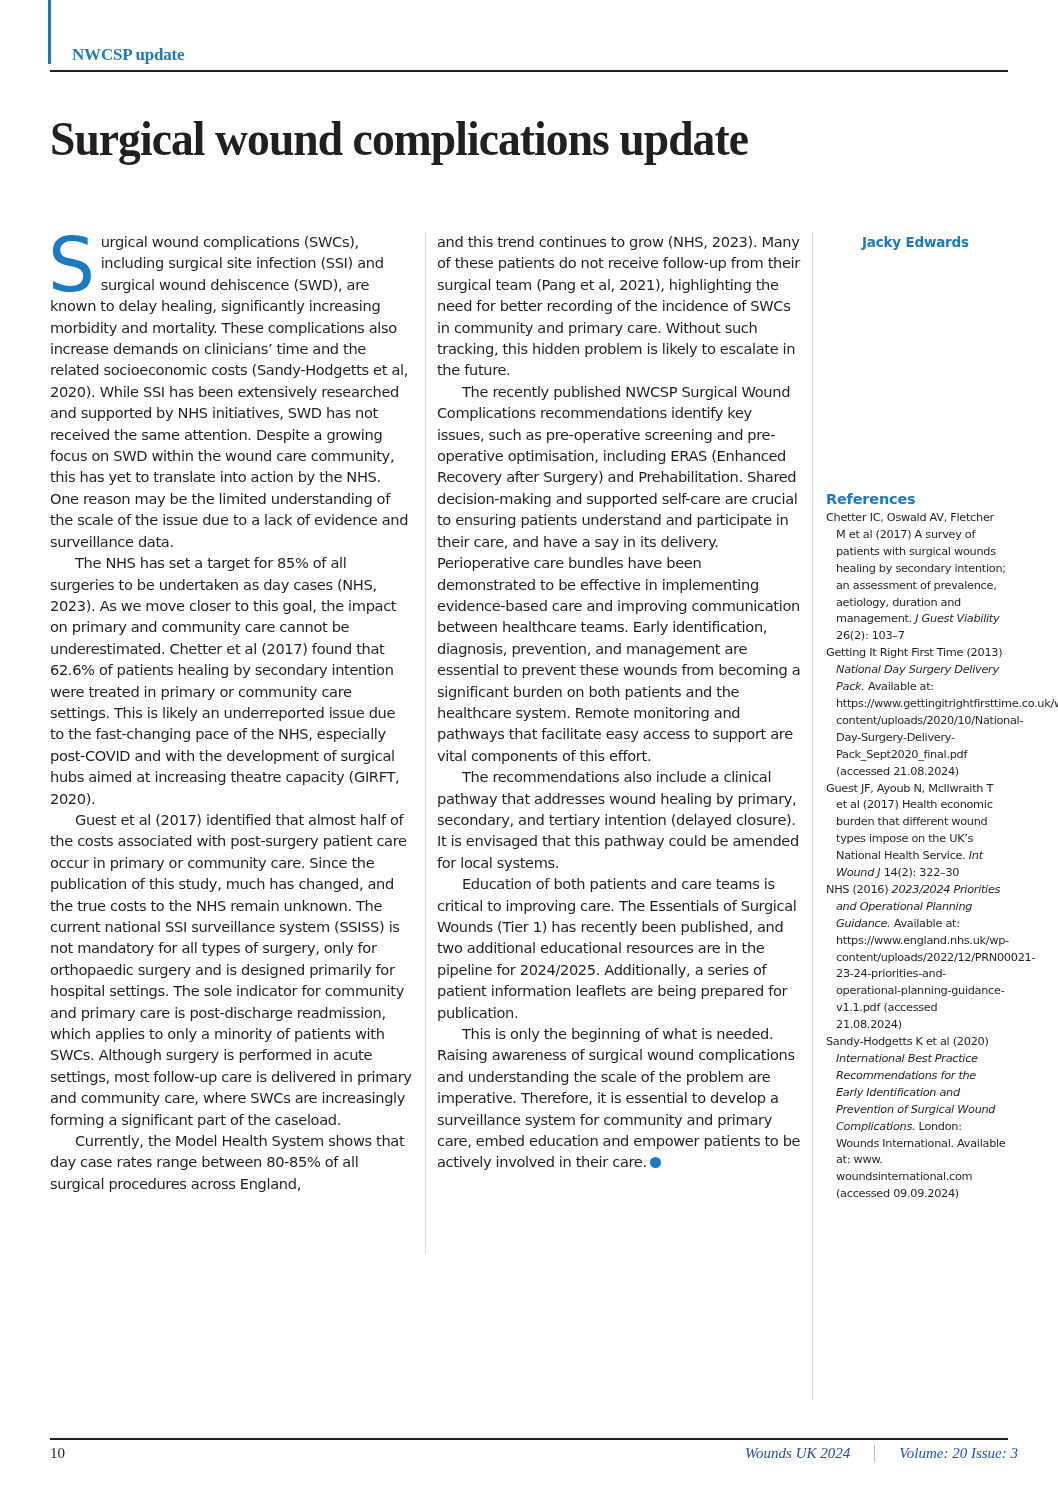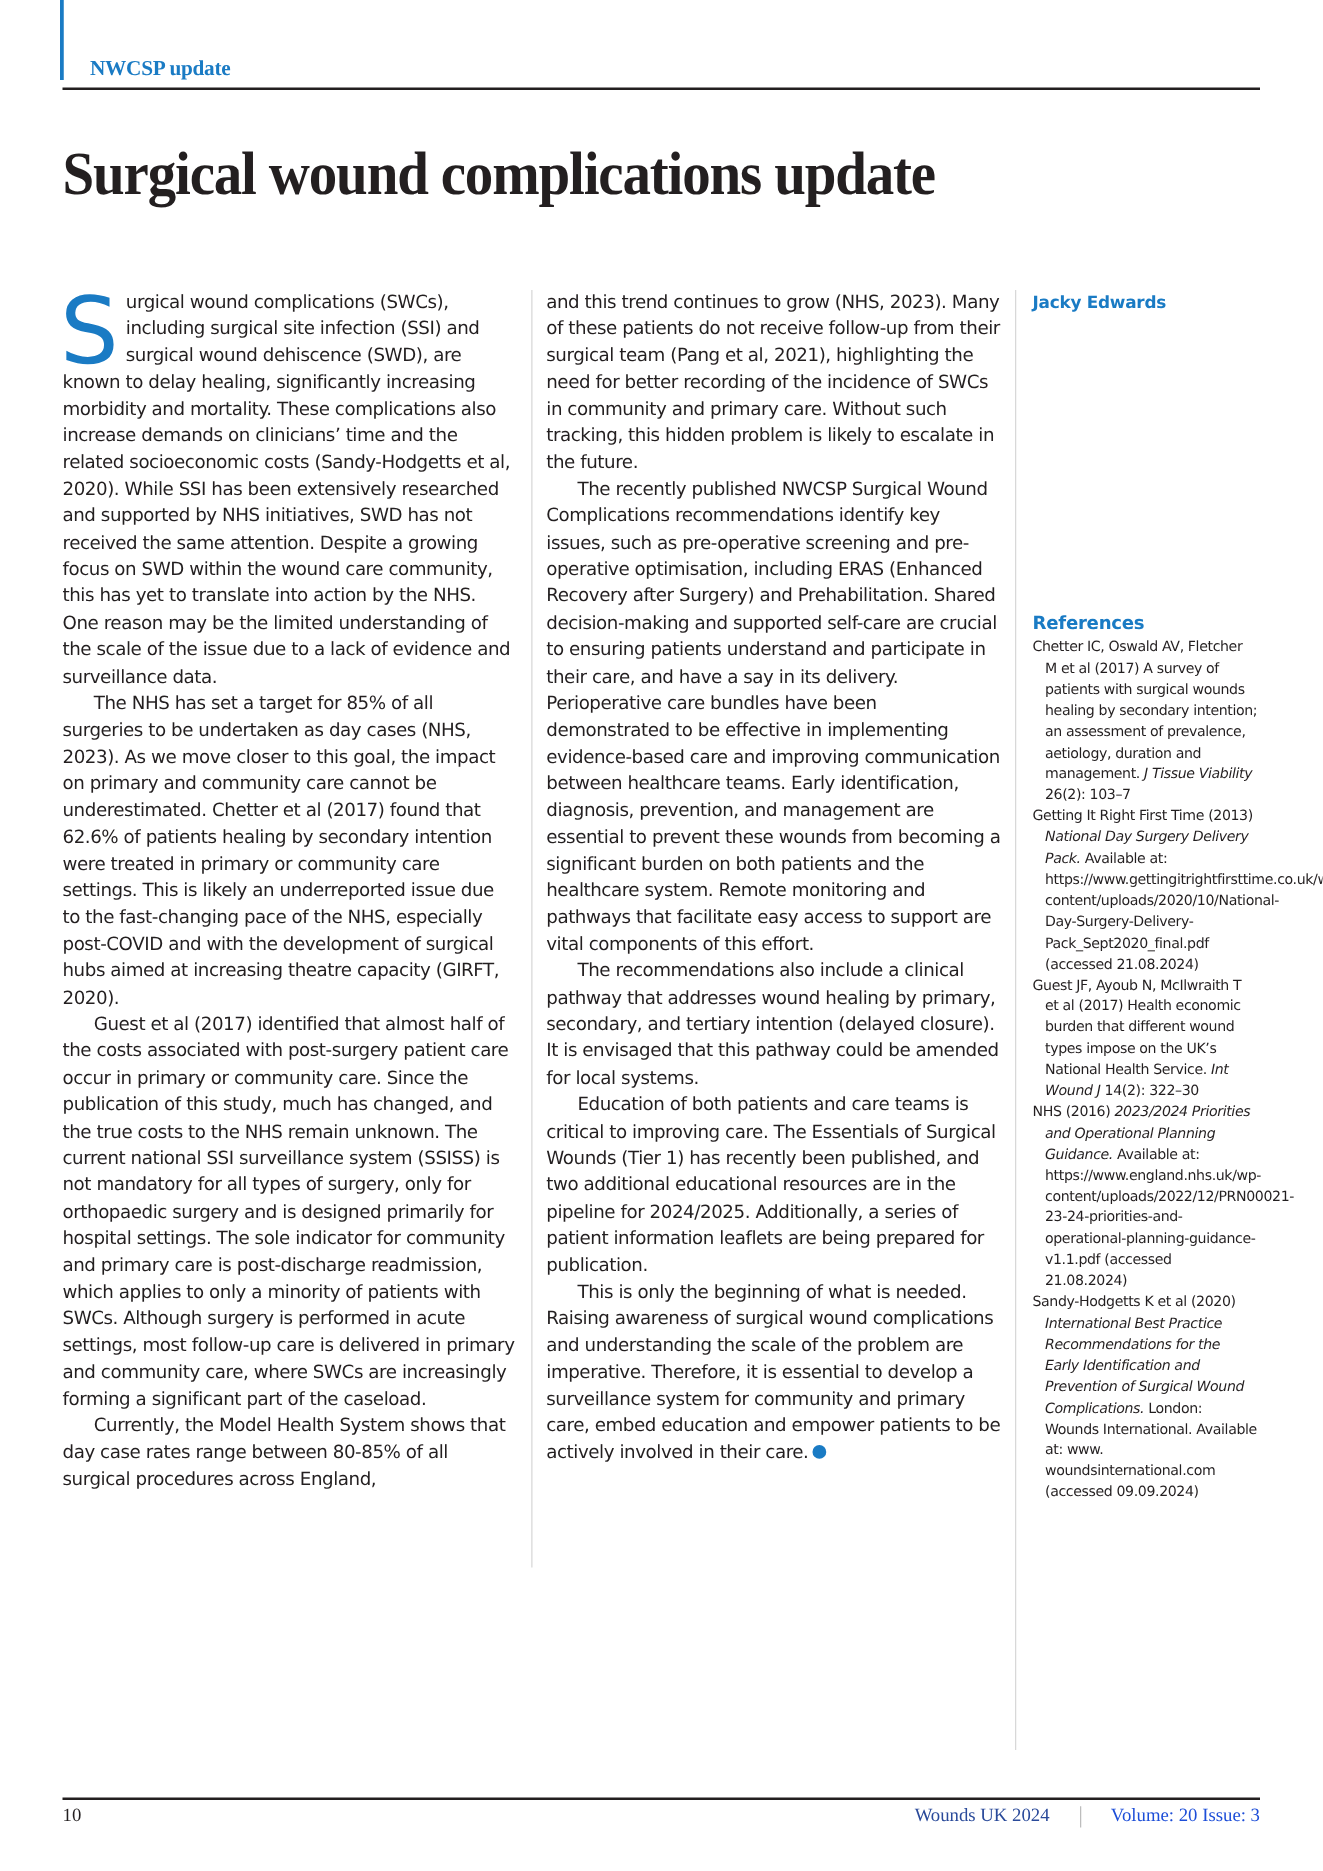--- a/index.html
+++ b/index.html
@@ -52,21 +52,21 @@
   .end-dot {
     display: inline-block; width: 11px; height: 11px; border-radius: 50%;
     background: #1a7bc4; vertical-align: middle; margin-left: 3px;
     position: relative; top: -1px;
   }
 
   .sidebar {
     position: absolute; left: 826px; width: 180px;
     font-family: "DejaVu Sans", sans-serif; color: #231f20;
   }
-  .author { top: 233px; }
+  .author { top: 233px; margin-left: 36px; }
   .author-name {
     font-weight: bold; color: #1a7bc4; font-size: 13.5px; line-height: 18px;
     letter-spacing: -0.2px;
   }
   .author-role {
     font-style: italic; font-size: 12.6px; line-height: 17.8px; margin-top: 2px;
     letter-spacing: -0.3px;
   }
 
   .refs { top: 489px; }
@@ -82,23 +82,23 @@
 
   .bottom-rule {
     position: absolute; left: 50px; top: 1438px; width: 958px; height: 1.5px;
     background: #231f20;
   }
   .footer-page {
     position: absolute; left: 50px; top: 1445px;
     font-family: "Liberation Serif", serif; font-size: 15px; color: #231f20;
   }
   .footer-right {
-    position: absolute; right: 50px; top: 1445px;
+    position: absolute; right: 40px; top: 1445px;
     font-family: "Liberation Serif", serif; font-size: 15px;
-    display: flex; align-items: center; gap: 16px;
+    display: flex; align-items: center; gap: 16px; font-style: italic;
   }
   .footer-journal { color: #2a4a9a; }
   .footer-sep {
     display: inline-block; width: 1px; height: 17px; background: #bdbdbd;
     margin: 0 8px;
   }
   .footer-volume { color: #1d4ed8; }
 </style>
 </head>
 <body>
@@ -125,21 +125,21 @@
   <p class="indent">Education of both patients and care teams is critical to improving care. The Essentials of Surgical Wounds (Tier 1) has recently been published, and two additional educational resources are in the pipeline for 2024/2025. Additionally, a series of patient information leaflets are being prepared for publication.</p>
   <p class="indent"><span>This is only the beginning of what is needed. Raising awareness of surgical wound complications and understanding the scale of the problem are imperative. Therefore, it is essential to develop a surveillance system for community and primary care, embed education and empower patients to be actively involved in their care.</span><span class="end-dot"></span></p>
 </div>
 
 <div class="sidebar author">
   <div class="author-name">Jacky Edwards</div>
 </div>
 
 <div class="sidebar refs">
   <div class="refs-heading">References</div>
-  <div class="ref"><span>Chetter IC, Oswald AV, Fletcher M et al (2017) A survey of patients with surgical wounds healing by secondary intention; an assessment of prevalence, aetiology, duration and management. </span><em>J Tissue Viability</em><span> 26(2): 103–7</span></div>
+  <div class="ref"><span>Chetter IC, Oswald AV, Fletcher M et al (2017) A survey of patients with surgical wounds healing by secondary intention; an assessment of prevalence, aetiology, duration and management. </span><em>J Guest Viability</em><span> 26(2): 103–7</span></div>
   <div class="ref"><span>Getting It Right First Time (2013) </span><em>National Day Surgery Delivery Pack.</em><span> Available at: https://www.gettingitrightfirsttime.co.uk/wp-content/uploads/2020/10/National-Day-Surgery-Delivery-Pack_Sept2020_final.pdf (accessed 21.08.2024)</span></div>
   <div class="ref"><span>Guest JF, Ayoub N, McIlwraith T et al (2017) Health economic burden that different wound types impose on the UK’s National Health Service. </span><em>Int Wound J</em><span> 14(2): 322–30</span></div>
   <div class="ref"><span>NHS (2016) </span><em>2023/2024 Priorities and Operational Planning Guidance.</em><span> Available at: https://www.england.nhs.uk/wp-content/uploads/2022/12/PRN00021-23-24-priorities-and-operational-planning-guidance-v1.1.pdf (accessed 21.08.2024)</span></div>
   <div class="ref"><span>Sandy-Hodgetts K et al (2020) </span><em>International Best Practice Recommendations for the Early Identification and Prevention of Surgical Wound Complications.</em><span> London: Wounds International. Available at: www. woundsinternational.com (accessed 09.09.2024)</span></div>
 </div>
 
 <div class="bottom-rule"></div>
 <div class="footer-page">10</div>
 <div class="footer-right">
   <span class="footer-journal">Wounds UK 2024</span>

